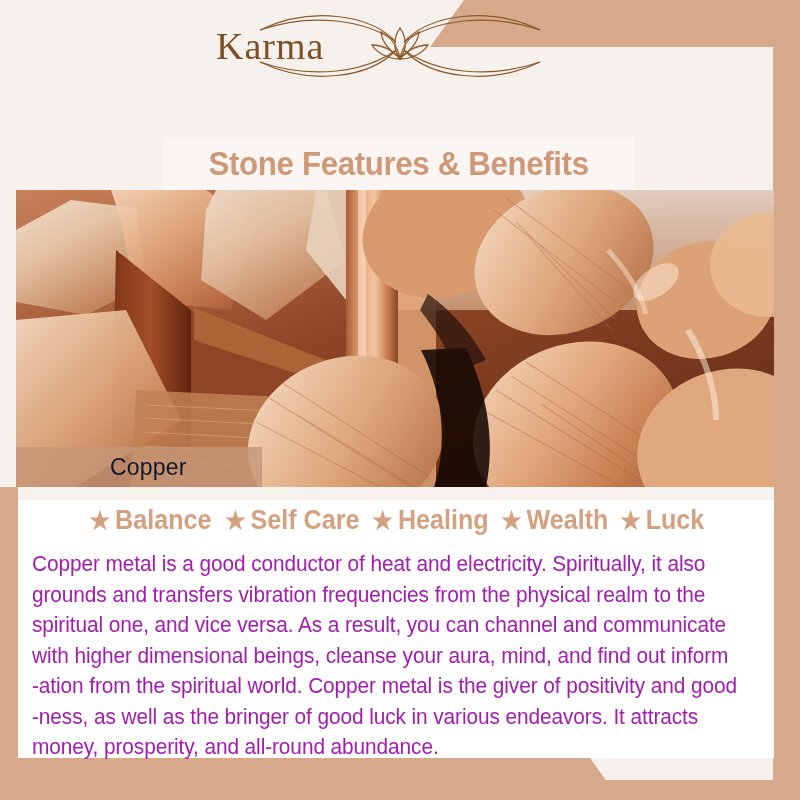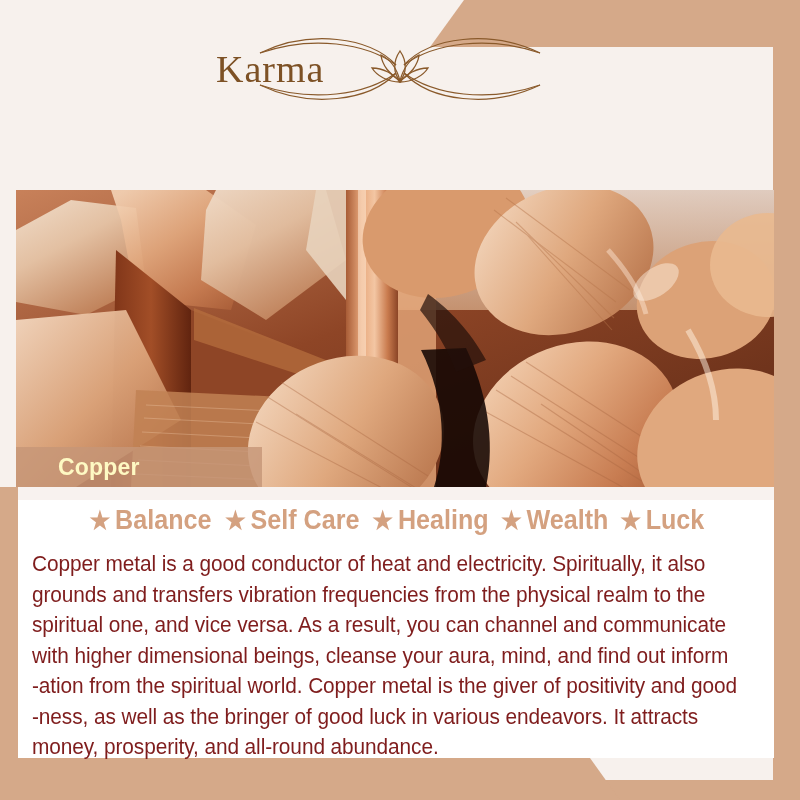--- a/index.html
+++ b/index.html
@@ -33,21 +33,21 @@
   }
   .frame-bottom-2 {
     position:absolute; left:0; bottom:0; width:800px; height:42px;
     background:#d5a989;
     clip-path: polygon(0 22px, 800px 22px, 800px 100%, 0 100%);
   }
 
   
   .logo-wrap {
     position:absolute; top:0; left:0; width:800px; height:138px;
-    display:flex; align-items:center; justify-content:center;
+    display:flex; justify-content:center;
   }
   .logo { position:relative; width:400px; height:92px; }
   .logo svg { position:absolute; inset:0; width:100%; height:100%; }
   .logo-text {
     position:absolute; top:0; left:0; width:100%; height:100%;
     display:flex; align-items:center; justify-content:space-between;
     font-family:"Liberation Serif", serif;
     font-size:38px; color:#7d5125; letter-spacing:1px;
   }
   .logo-word-l { margin-left:16px; }
@@ -74,21 +74,21 @@
   }
   .hero svg { display:block; width:100%; height:100%; }
 
   .stone-label {
     position:absolute; left:0; bottom:0; width:246px; height:40px;
     background:rgba(198,150,120,0.82);
     display:flex; align-items:center;
     z-index:4;
   }
   .stone-label span {
-    margin-left:42px; color:#fef9c3; font-size:23px; font-weight:bold;
+    margin-left:94px; color:#0f172a; font-size:23px; font-weight:normal;
     letter-spacing:0.2px;
   }
 
   
   .content {
     position:absolute; top:487px; left:18px; width:756px; height:271px;
     background:#ffffff;
   }
   .content-top-fade {
     position:absolute; top:0; left:0; width:100%; height:13px;
@@ -105,21 +105,21 @@
     font-family:"Liberation Sans Narrow","Liberation Sans", sans-serif;
     font-weight:bold; font-size:27px; color:#d4a180;
     transform:scaleX(0.93); transform-origin:center;
   }
   .benefit .star { font-size:25px; margin-right:5px; }
   .benefit + .benefit { margin-left:4px; }
 
   .body-text {
     position:absolute; top:62px; left:14px; width:730px;
     font-family:"Liberation Sans Narrow","Liberation Sans", sans-serif;
-    font-size:21.5px; line-height:30.5px; color:#7f1d1d;
+    font-size:21.5px; line-height:30.5px; color:#a21caf;
     letter-spacing:-0.1px;
   }
   .body-text p { transform:scaleX(0.97); transform-origin:left center; }
 </style>
 </head>
 <body>
 
 <div class="page">
 
   <div class="frame-top-right"></div>
@@ -148,20 +148,23 @@
           <path d="M200 59 C 188 59, 177 53, 172 45 C 183 45, 194 51, 200 59 Z"></path>
           <path d="M200 59 C 212 59, 223 53, 228 45 C 217 45, 206 51, 200 59 Z"></path>
         </g>
       </svg>
       <div class="logo-text">
         <span class="logo-word-l">Karma</span>
       </div>
     </div>
   </div>
 
+  <div class="title-banner">
+    <span class="title-text">Stone Features &amp; Benefits</span>
+  </div>
 
   <div class="hero">
     <svg viewBox="0 0 758 297" preserveAspectRatio="none">
       <defs>
         <linearGradient id="bgG" x1="0" y1="0" x2="1" y2="1">
           <stop offset="0%" stop-color="#c8815a"></stop>
           <stop offset="45%" stop-color="#8e4526"></stop>
           <stop offset="100%" stop-color="#5e2a16"></stop>
         </linearGradient>
         <linearGradient id="rodA" x1="0" y1="0" x2="1" y2="0">

